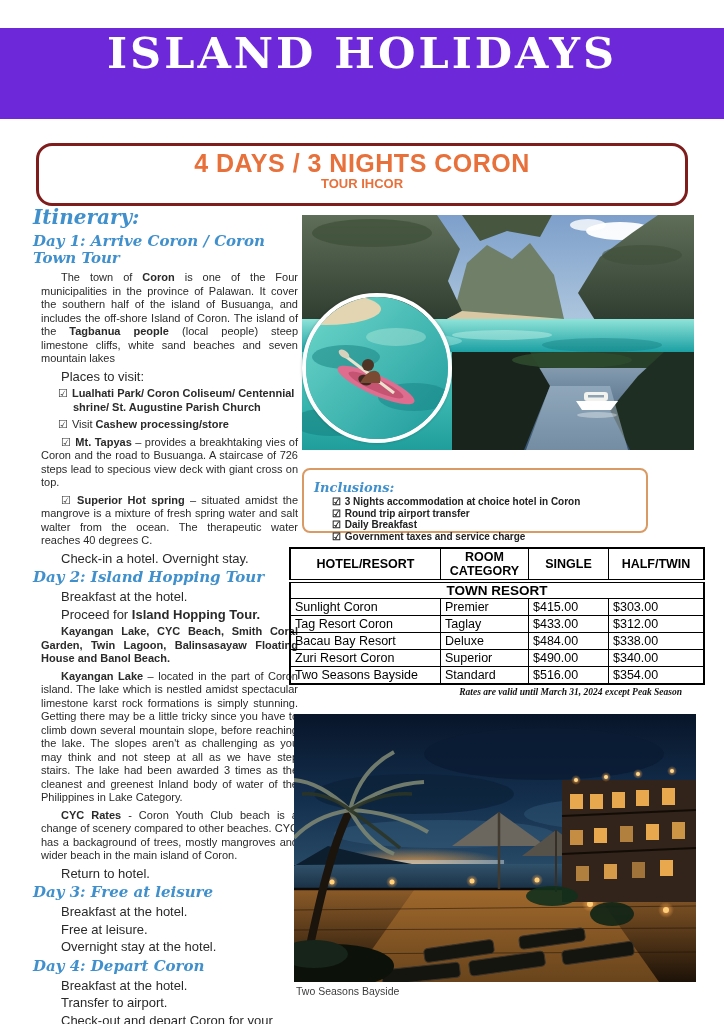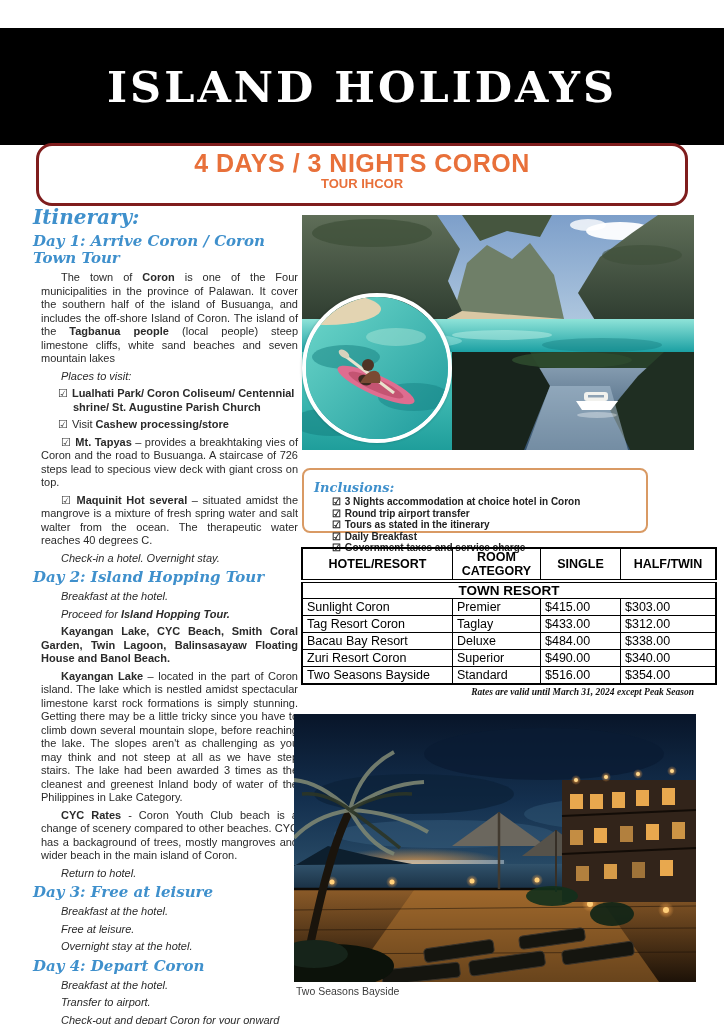--- a/index.html
+++ b/index.html
@@ -1,38 +1,38 @@
 <!DOCTYPE html>
 <html><head>
 <meta charset="utf-8">
 <style>
   html,body{margin:0;padding:0;background:#9a9a9a;}
   .page{position:relative;width:724px;height:1024px;margin:0 auto;background:#ffffff;
         font-family:"Liberation Sans",sans-serif;overflow:hidden;color:#2a2a2a;}
 
   
-  .top-band{position:absolute;left:0;top:28px;width:724px;height:117px;background:#000000;
-            display:flex;align-items:center;justify-content:center;}
+  .top-band{position:absolute;left:0;top:28px;width:724px;height:91px;background:#6d28d9;
+            display:flex;justify-content:center;}
   .top-band .title{font-family:"DejaVu Serif",serif;font-weight:bold;color:#ffffff;
                    font-size:43px;letter-spacing:3px;}
 
   .tour-box{position:absolute;left:36px;top:143px;width:646px;height:53px;
             border:3px solid #7f1d1d;border-radius:16px;text-align:center;padding-top:4px;}
   .tour-title{color:#e8703a;font-size:25px;font-weight:bold;line-height:27px;letter-spacing:.5px;}
   .tour-sub{color:#e8703a;font-size:13px;font-weight:bold;line-height:14px;}
 
   
   .script{font-family:"DejaVu Serif",serif;font-style:italic;font-weight:bold;color:#3f90cc;}
 
   
   .left-col{position:absolute;left:33px;top:206px;width:265px;}
   .itin-heading{font-size:20px;line-height:23px;}
   .day-heading{font-size:15px;line-height:17px;margin-top:4px;}
   .para{font-size:11px;line-height:13.5px;text-align:justify;text-indent:20px;margin:4px 0 0 8px;}
-  .simple{font-size:11px;line-height:13.5px;margin:4px 0 0 28px;font-style:italic;}
+  .simple{font-size:13px;line-height:13.5px;margin:4px 0 0 28px;}
   .check{font-size:11px;line-height:13.5px;margin:4px 0 0 25px;padding-left:15px;text-indent:-15px;}
   .b{font-weight:bold;}
   .cb{margin-right:1px;}
 
   
   .collage{position:absolute;left:302px;top:215px;width:392px;height:235px;}
   .collage .main{position:absolute;left:0;top:0;width:392px;height:137px;}
   .collage .bl{position:absolute;left:0;top:137px;width:150px;height:98px;}
   .collage .br{position:absolute;left:150px;top:137px;width:242px;height:98px;}
   .collage .circle{position:absolute;left:0;top:78px;width:150px;height:150px;border-radius:50%;
@@ -41,21 +41,21 @@
   .collage svg{display:block;width:100%;height:100%;}
 
   
   .inclusions{position:absolute;left:302px;top:468px;width:346px;height:65px;box-sizing:border-box;
               border:2px solid #d99a64;border-radius:8px;padding:11px 10px;}
   .inclusions .inc-head{font-size:13px;line-height:14px;}
   .inclusions ul{list-style:none;margin:1px 0 0 0;padding:0 0 0 18px;}
   .inclusions li{font-size:10px;font-weight:bold;line-height:11.6px;color:#222;}
 
   
-  .rates{position:absolute;left:301px;top:547px;width:393px;}
+  .rates{position:absolute;left:289px;top:547px;width:393px;}
   .rates table{border-collapse:collapse;width:100%;color:#000;table-layout:fixed;
                border:2.5px solid #000;}
   .rates th,.rates td{border:1.5px solid #000;overflow:hidden;white-space:nowrap;}
   .rates th{font-size:12.5px;font-weight:bold;text-align:center;padding:1px 2px;line-height:14px;
             border-bottom:4px double #000;white-space:normal;}
   .rates tr.group td{font-size:13.5px;font-weight:bold;text-align:center;line-height:15px;padding:0;}
   .rates td{font-size:12.5px;line-height:16px;padding:0 4px;}
   .rates td.c{text-align:left;}
   .rates-note{font-family:"Liberation Serif",serif;font-style:italic;font-weight:bold;
               font-size:9.5px;text-align:right;margin-top:2px;color:#111;}
@@ -81,21 +81,21 @@
 
   <div class="left-col">
     <div class="itin-heading script">Itinerary:</div>
     <div>
         <div class="day-heading script">Day 1: Arrive Coron / Coron Town Tour</div>
         <div class="para"><span>The town of </span><span class="b">Coron</span><span> is one of the Four municipalities in the province of Palawan. It cover the southern half of the island of Busuanga, and includes the off-shore Island of Coron. The island of the </span><span class="b">Tagbanua people</span><span> (local people) steep limestone cliffs, white sand beaches and seven mountain lakes</span></div>
         <div class="simple"><span>Places to visit:</span></div>
         <div class="check"><span class="cb">☑ </span><span class="b">Lualhati Park/ Coron Coliseum/ Centennial shrine/ St. Augustine Parish Church</span></div>
         <div class="check"><span class="cb">☑ </span><span>Visit </span><span class="b">Cashew processing/store</span></div>
         <div class="para"><span class="cb">☑ </span><span class="b">Mt. Tapyas</span><span> – provides a breakhtaking vies of Coron and the road to Busuanga. A staircase of 726 steps lead to specious view deck with giant cross on top.</span></div>
-        <div class="para"><span class="cb">☑ </span><span class="b">Maquinit Hot several</span><span> – situated amidst the mangrove is a mixture of fresh spring water and salt walter from the ocean. The therapeutic water reaches 40 degrees C.</span></div>
+        <div class="para"><span class="cb">☑ </span><span class="b">Superior Hot spring</span><span> – situated amidst the mangrove is a mixture of fresh spring water and salt walter from the ocean. The therapeutic water reaches 40 degrees C.</span></div>
         <div class="simple"><span>Check-in a hotel. Overnight stay.</span></div>
         <div class="day-heading script">Day 2: Island Hopping Tour</div>
         <div class="simple"><span>Breakfast at the hotel.</span></div>
         <div class="simple"><span>Proceed for </span><span class="b">Island Hopping Tour.</span></div>
         <div class="para"><span class="b">Kayangan Lake, CYC Beach, Smith Coral Garden, Twin Lagoon, Balinsasayaw Floating House and Banol Beach.</span></div>
         <div class="para"><span class="b">Kayangan Lake</span><span> – located in the part of Coron island. The lake which is nestled amidst spectacular limestone karst rock formations is simply stunning. Getting there may be a little tricky since you have to climb down several mountain slope, before reaching the lake. The slopes aren't as challenging as you may think and not steep at all as we have step stairs. The lake had been awarded 3 times as the cleanest and greenest Inland body of water of the Philippines in Lake Category.</span></div>
         <div class="para"><span class="b">CYC Rates</span><span> - Coron Youth Club beach is a change of scenery compared to other beaches. CYC has a backaground of trees, mostly mangroves and wider beach in the main island of Coron.</span></div>
         <div class="simple"><span>Return to hotel.</span></div>
         <div class="day-heading script">Day 3: Free at leisure</div>
         <div class="simple"><span>Breakfast at the hotel.</span></div>
@@ -202,21 +202,20 @@
         <path d="M54 86 q8 -14 16 -12 q6 2 4 12 z" fill="#7a4a33"></path>
       </svg>
     </div>
   </div>
 
   <div class="inclusions">
     <div class="inc-head script">Inclusions:</div>
     <ul>
         <li><span class="cb">☑ </span>3 Nights accommodation at choice hotel in Coron</li>
         <li><span class="cb">☑ </span>Round trip airport transfer</li>
-        <li><span class="cb">☑ </span>Tours as stated in the itinerary</li>
         <li><span class="cb">☑ </span>Daily Breakfast</li>
         <li><span class="cb">☑ </span>Government taxes and service charge</li>
       </ul>
   </div>
 
   <div class="rates">
     <table>
       <thead>
           <tr>
             <th style="width: 145px;">HOTEL/RESORT</th>

